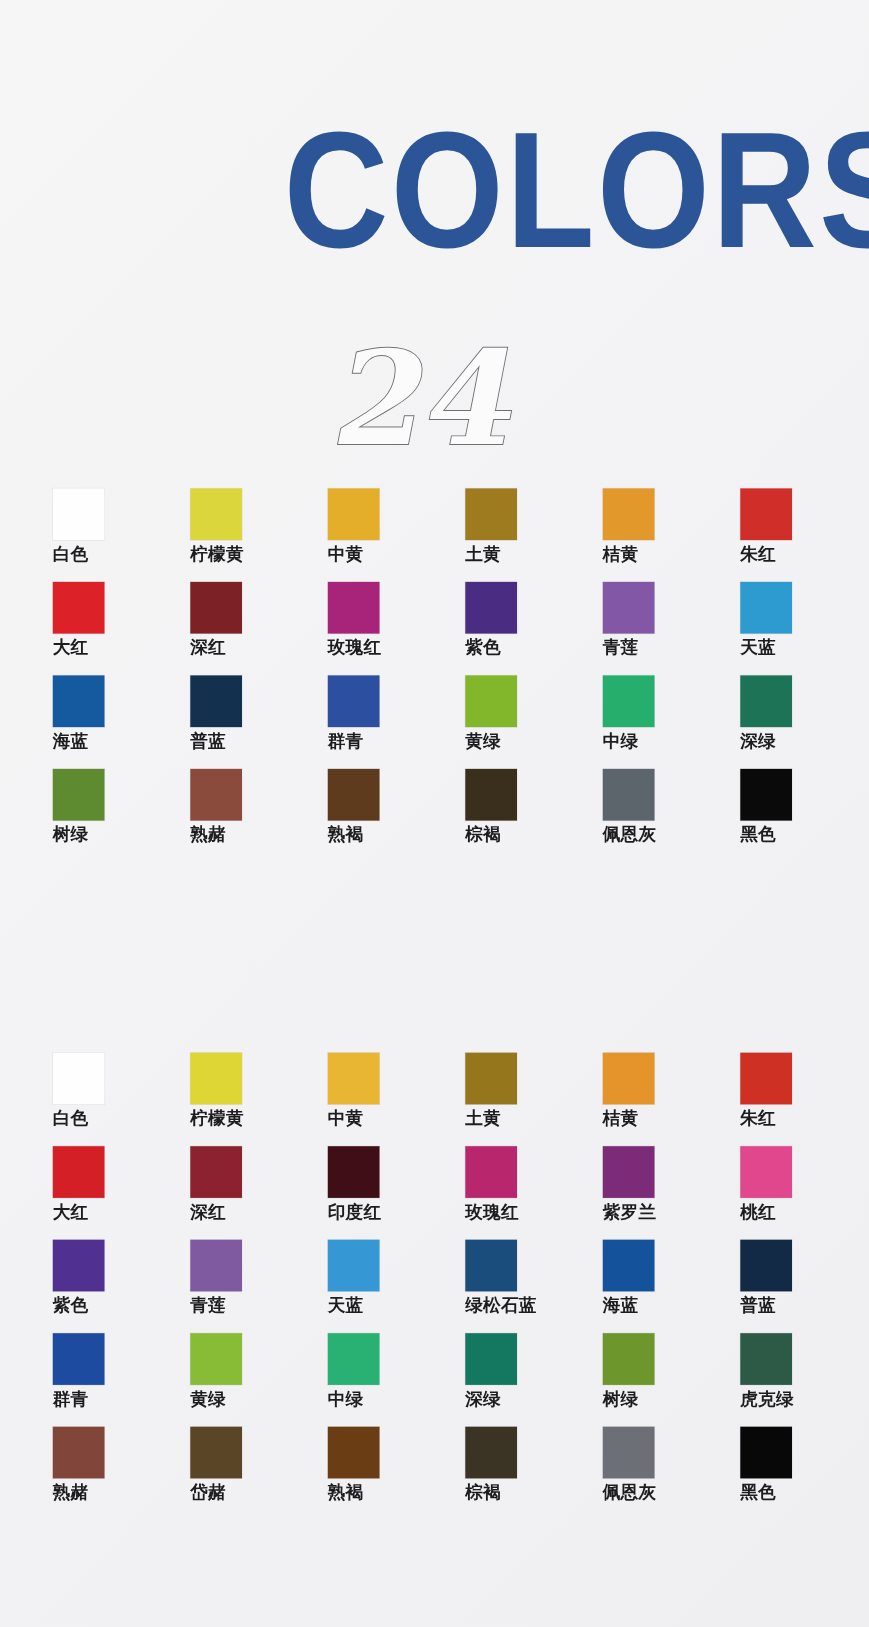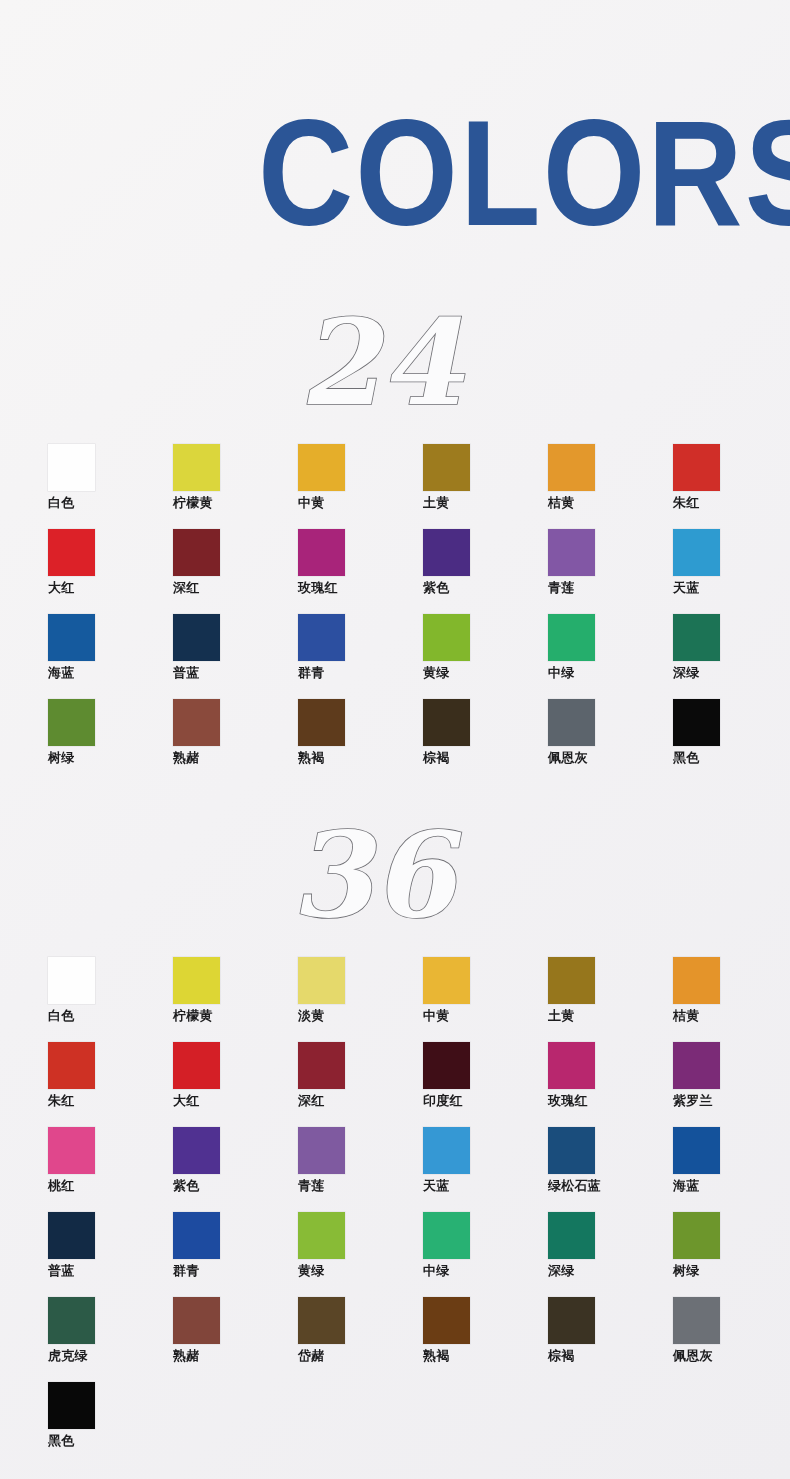--- a/index.html
+++ b/index.html
@@ -86,21 +86,21 @@
     align-items: flex-start;
   }
   .swatch-chip {
     width: 47px;
     height: 47px;
     display: block;
     box-shadow: 0 0 0 0.5px rgba(120,120,130,0.16);
   }
   .swatch-label {
     margin-top: 5px;
-    font-size: 13px;
+    font-size: 16px;
     line-height: 1.05;
     color: #1d1d1f;
     font-family: "DejaVu Sans", "Liberation Sans", sans-serif;
     font-weight: bold;
     letter-spacing: 0.2px;
     white-space: nowrap;
   }
 
   #grid24 { top: 444px; }
   #grid24 .swatch-cell { height: 85px; }
@@ -219,40 +219,31 @@
       <div class="swatch-cell">
         <span class="swatch-chip" style="background-color: rgb(92, 100, 108);"></span>
         <span class="swatch-label">佩恩灰</span>
       </div>
       <div class="swatch-cell">
         <span class="swatch-chip" style="background-color: rgb(10, 10, 10);"></span>
         <span class="swatch-label">黑色</span>
       </div>
     </div>
 
-  <div class="section-number" id="num36">
-    <svg width="220" height="130" viewBox="0 0 220 130" xmlns="http://www.w3.org/2000/svg">
-      <text class="num-glyph" x="18" y="104">36</text>
-    </svg>
-  </div>
 
   <div class="swatch-grid" id="grid36">
       <div class="swatch-cell">
         <span class="swatch-chip" style="background-color: rgb(254, 254, 254);"></span>
         <span class="swatch-label">白色</span>
       </div>
       <div class="swatch-cell">
         <span class="swatch-chip" style="background-color: rgb(221, 214, 52);"></span>
         <span class="swatch-label">柠檬黄</span>
       </div>
       <div class="swatch-cell">
-        <span class="swatch-chip" style="background-color: rgb(229, 217, 107);"></span>
-        <span class="swatch-label">淡黄</span>
-      </div>
-      <div class="swatch-cell">
         <span class="swatch-chip" style="background-color: rgb(233, 182, 52);"></span>
         <span class="swatch-label">中黄</span>
       </div>
       <div class="swatch-cell">
         <span class="swatch-chip" style="background-color: rgb(150, 118, 28);"></span>
         <span class="swatch-label">土黄</span>
       </div>
       <div class="swatch-cell">
         <span class="swatch-chip" style="background-color: rgb(228, 148, 42);"></span>
         <span class="swatch-label">桔黄</span>

